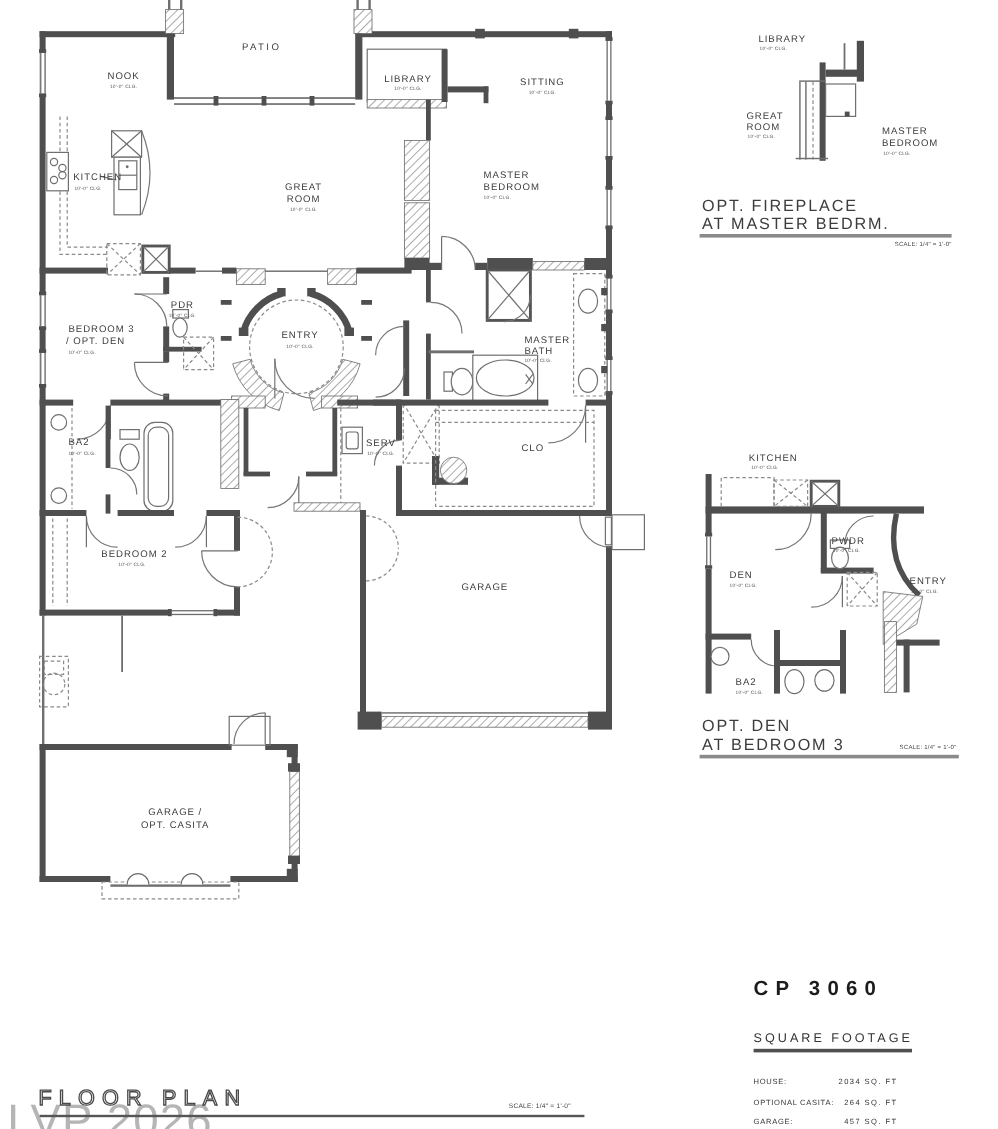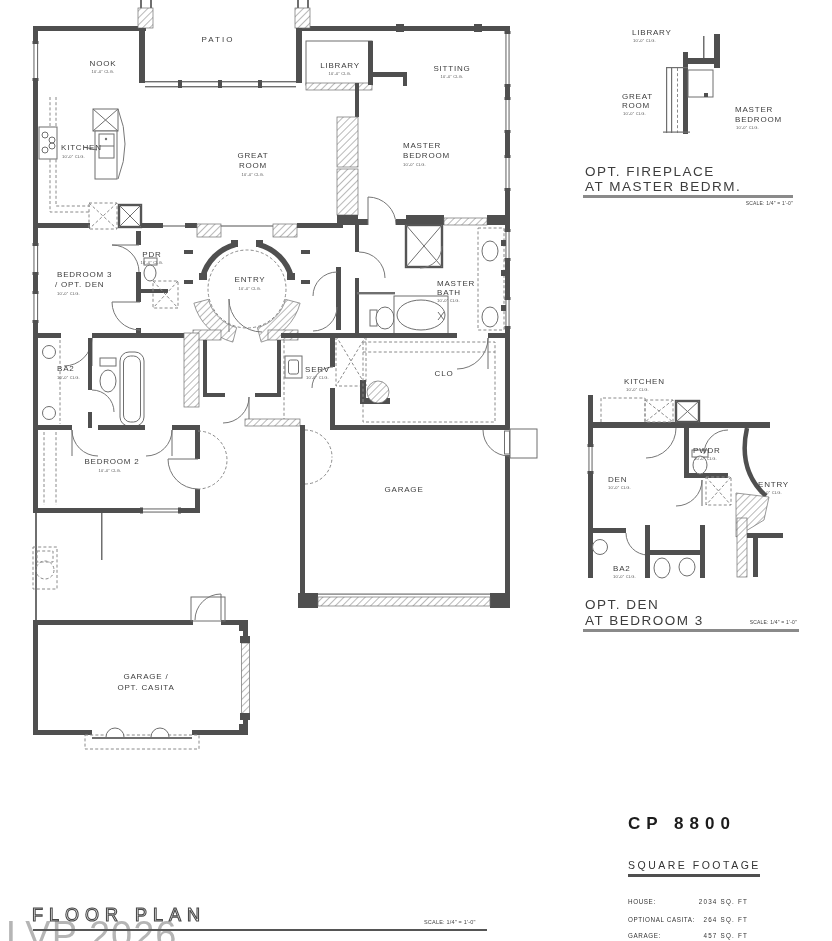--- a/index.html
+++ b/index.html
@@ -510,21 +510,21 @@
     <text class="lbl" x="613" y="571">BA2</text>
     <text class="clg" x="613" y="578">10'-0" CLG.</text>
     <text class="ttl" x="585" y="609">OPT. DEN</text>
     <text class="ttl" x="585" y="625">AT BEDROOM 3</text>
     <rect x="583" y="629" width="216" height="3" fill="#8a8a8a"></rect>
     <text class="scl" x="797" y="624" text-anchor="end">SCALE: 1/4" = 1'-0"</text>
   </g>
 </svg>
 
 <div class="titleblock">
-  <div class="tb-model">CP 8800</div>
+  <div class="tb-model">CP 3060</div>
   <div class="tb-heading">SQUARE FOOTAGE</div>
   <div class="tb-rule"></div>
   <div class="tb-rows">
     <div class="tb-row r1">
       <span>HOUSE:</span>
       <span class="v">2034 SQ. FT</span>
     </div>
     <div class="tb-row r2">
       <span>OPTIONAL CASITA:</span>
       <span class="v">264 SQ. FT</span>

